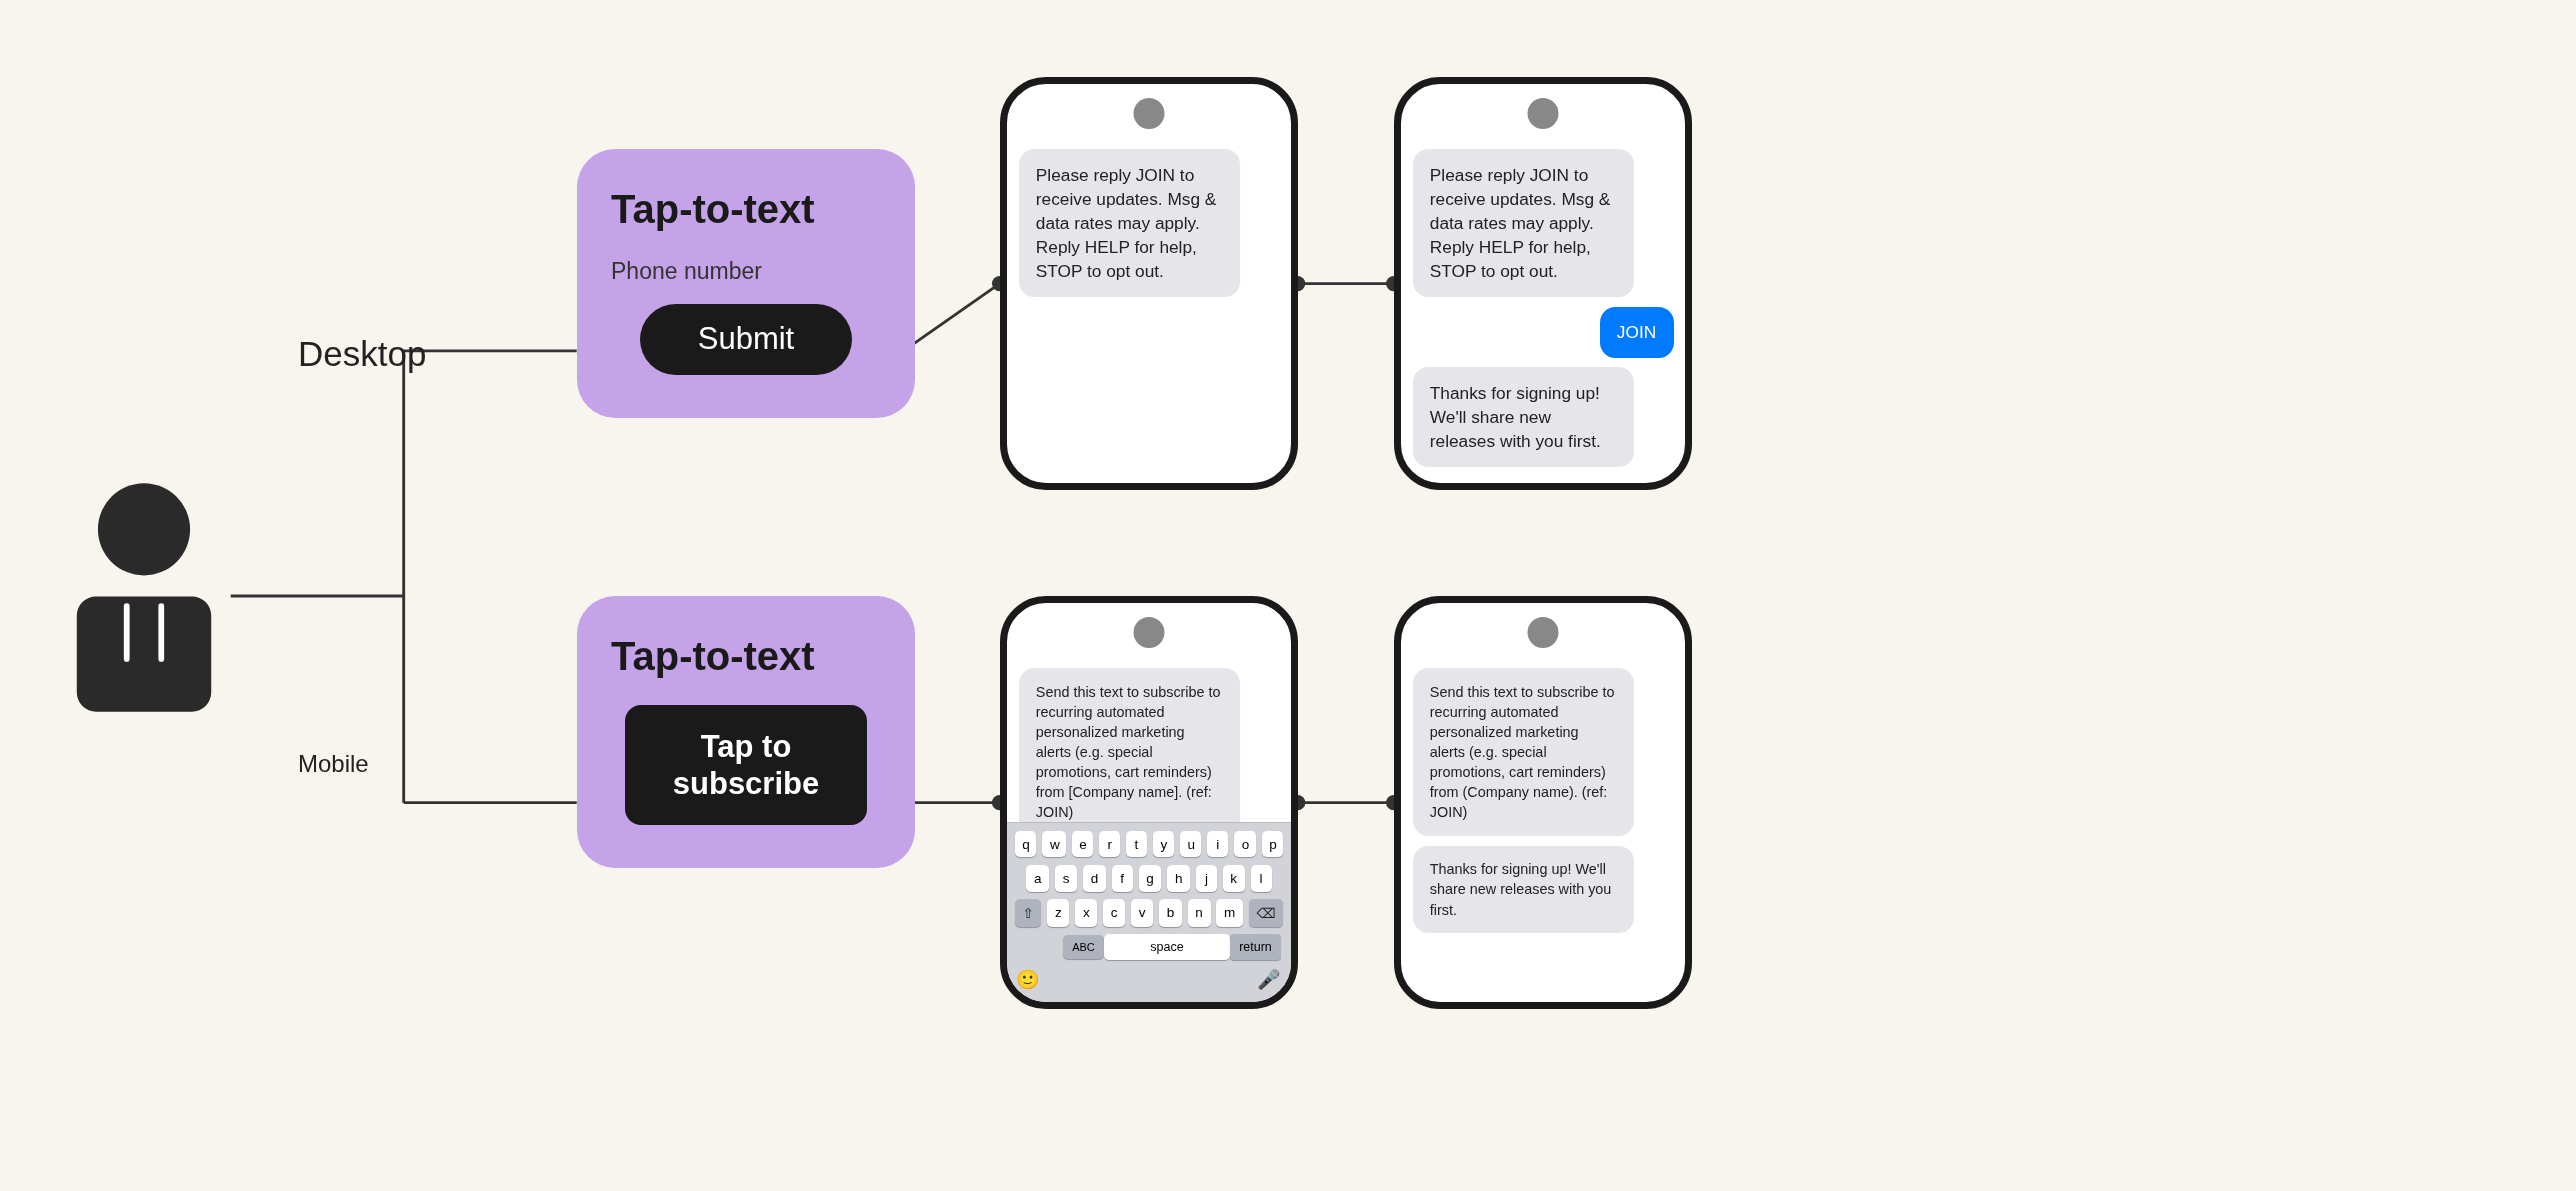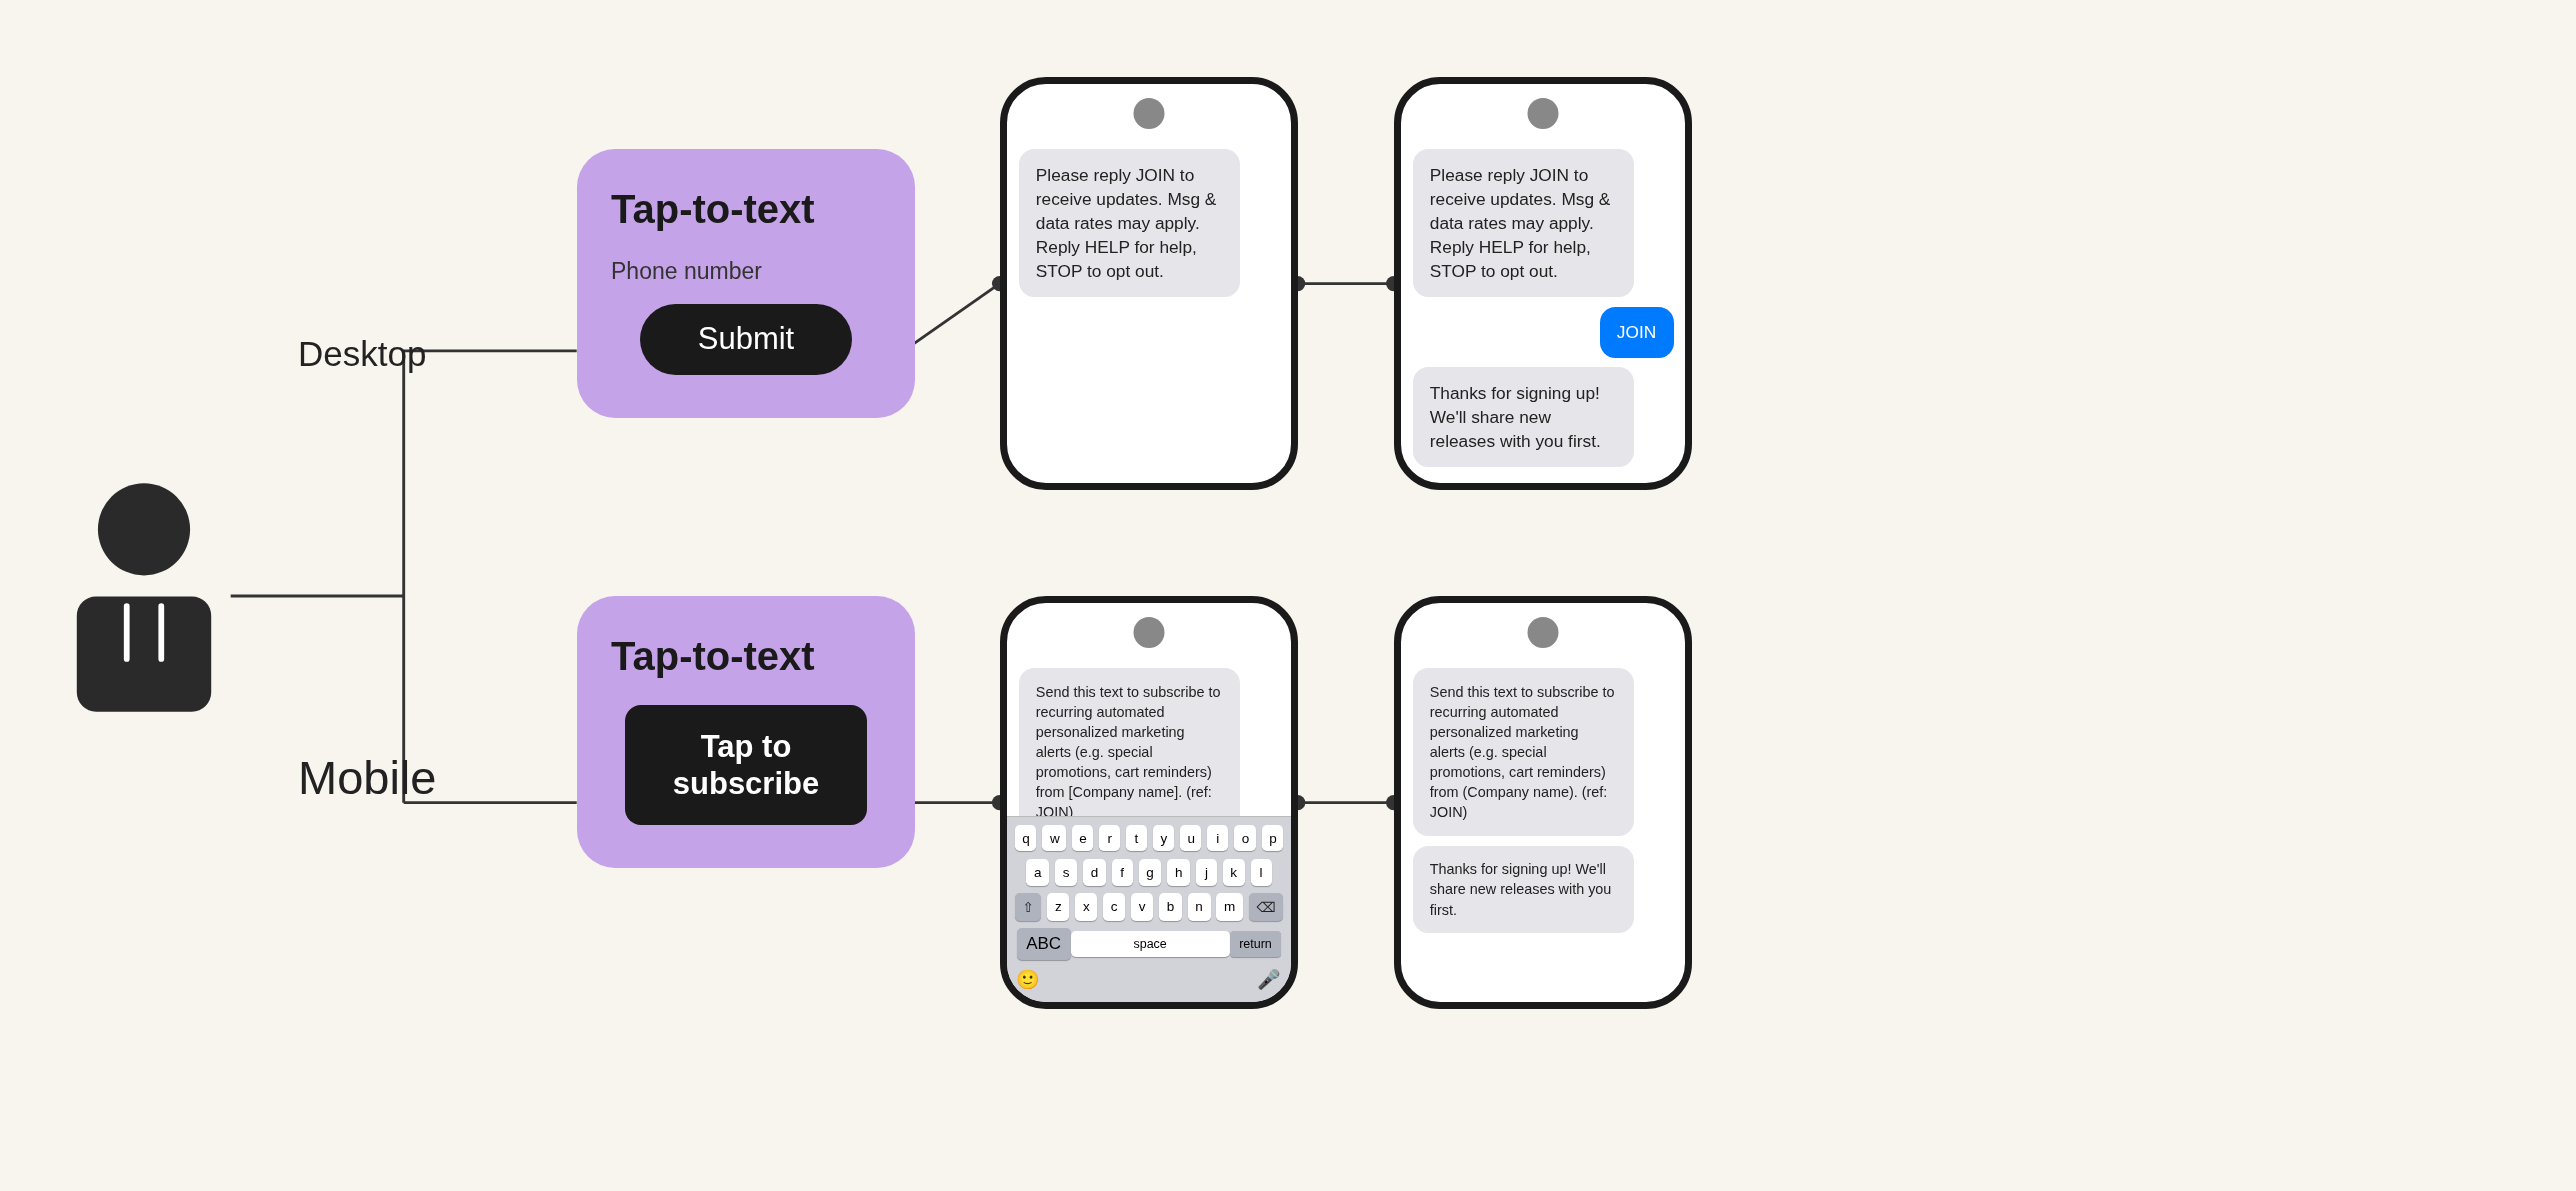--- a/index.html
+++ b/index.html
@@ -37,21 +37,21 @@
       top: 334px;
       font-size: 35px;
       font-weight: 400;
       color: #222;
     }
 
     .label-mobile {
       position: absolute;
       left: 298px;
       top: 750px;
-      font-size: 47px;
+      font-size: 24px;
       font-weight: 400;
       color: #222;
     }
 
     
     .connector-svg {
       position: absolute;
       top: 0;
       left: 0;
       width: 2576px;
@@ -244,22 +244,23 @@
     .keyboard-bottom {
       display: flex;
       justify-content: space-between;
       padding: 3.8px 7.7px;
       align-items: center;
     }
 
     .key-abc {
       background: #aeb3bd;
       border-radius: 4.8px;
-      font-size: 17px;
+      font-size: 11px;
       padding: 5.8px 9.6px;
+      margin-left: 46px;
     }
 
     .key-return {
       background: #aeb3bd;
       border-radius: 4px;
       font-size: 12.5px;
       padding: 5.8px 9.6px;
     }
   </style>
 </head>

